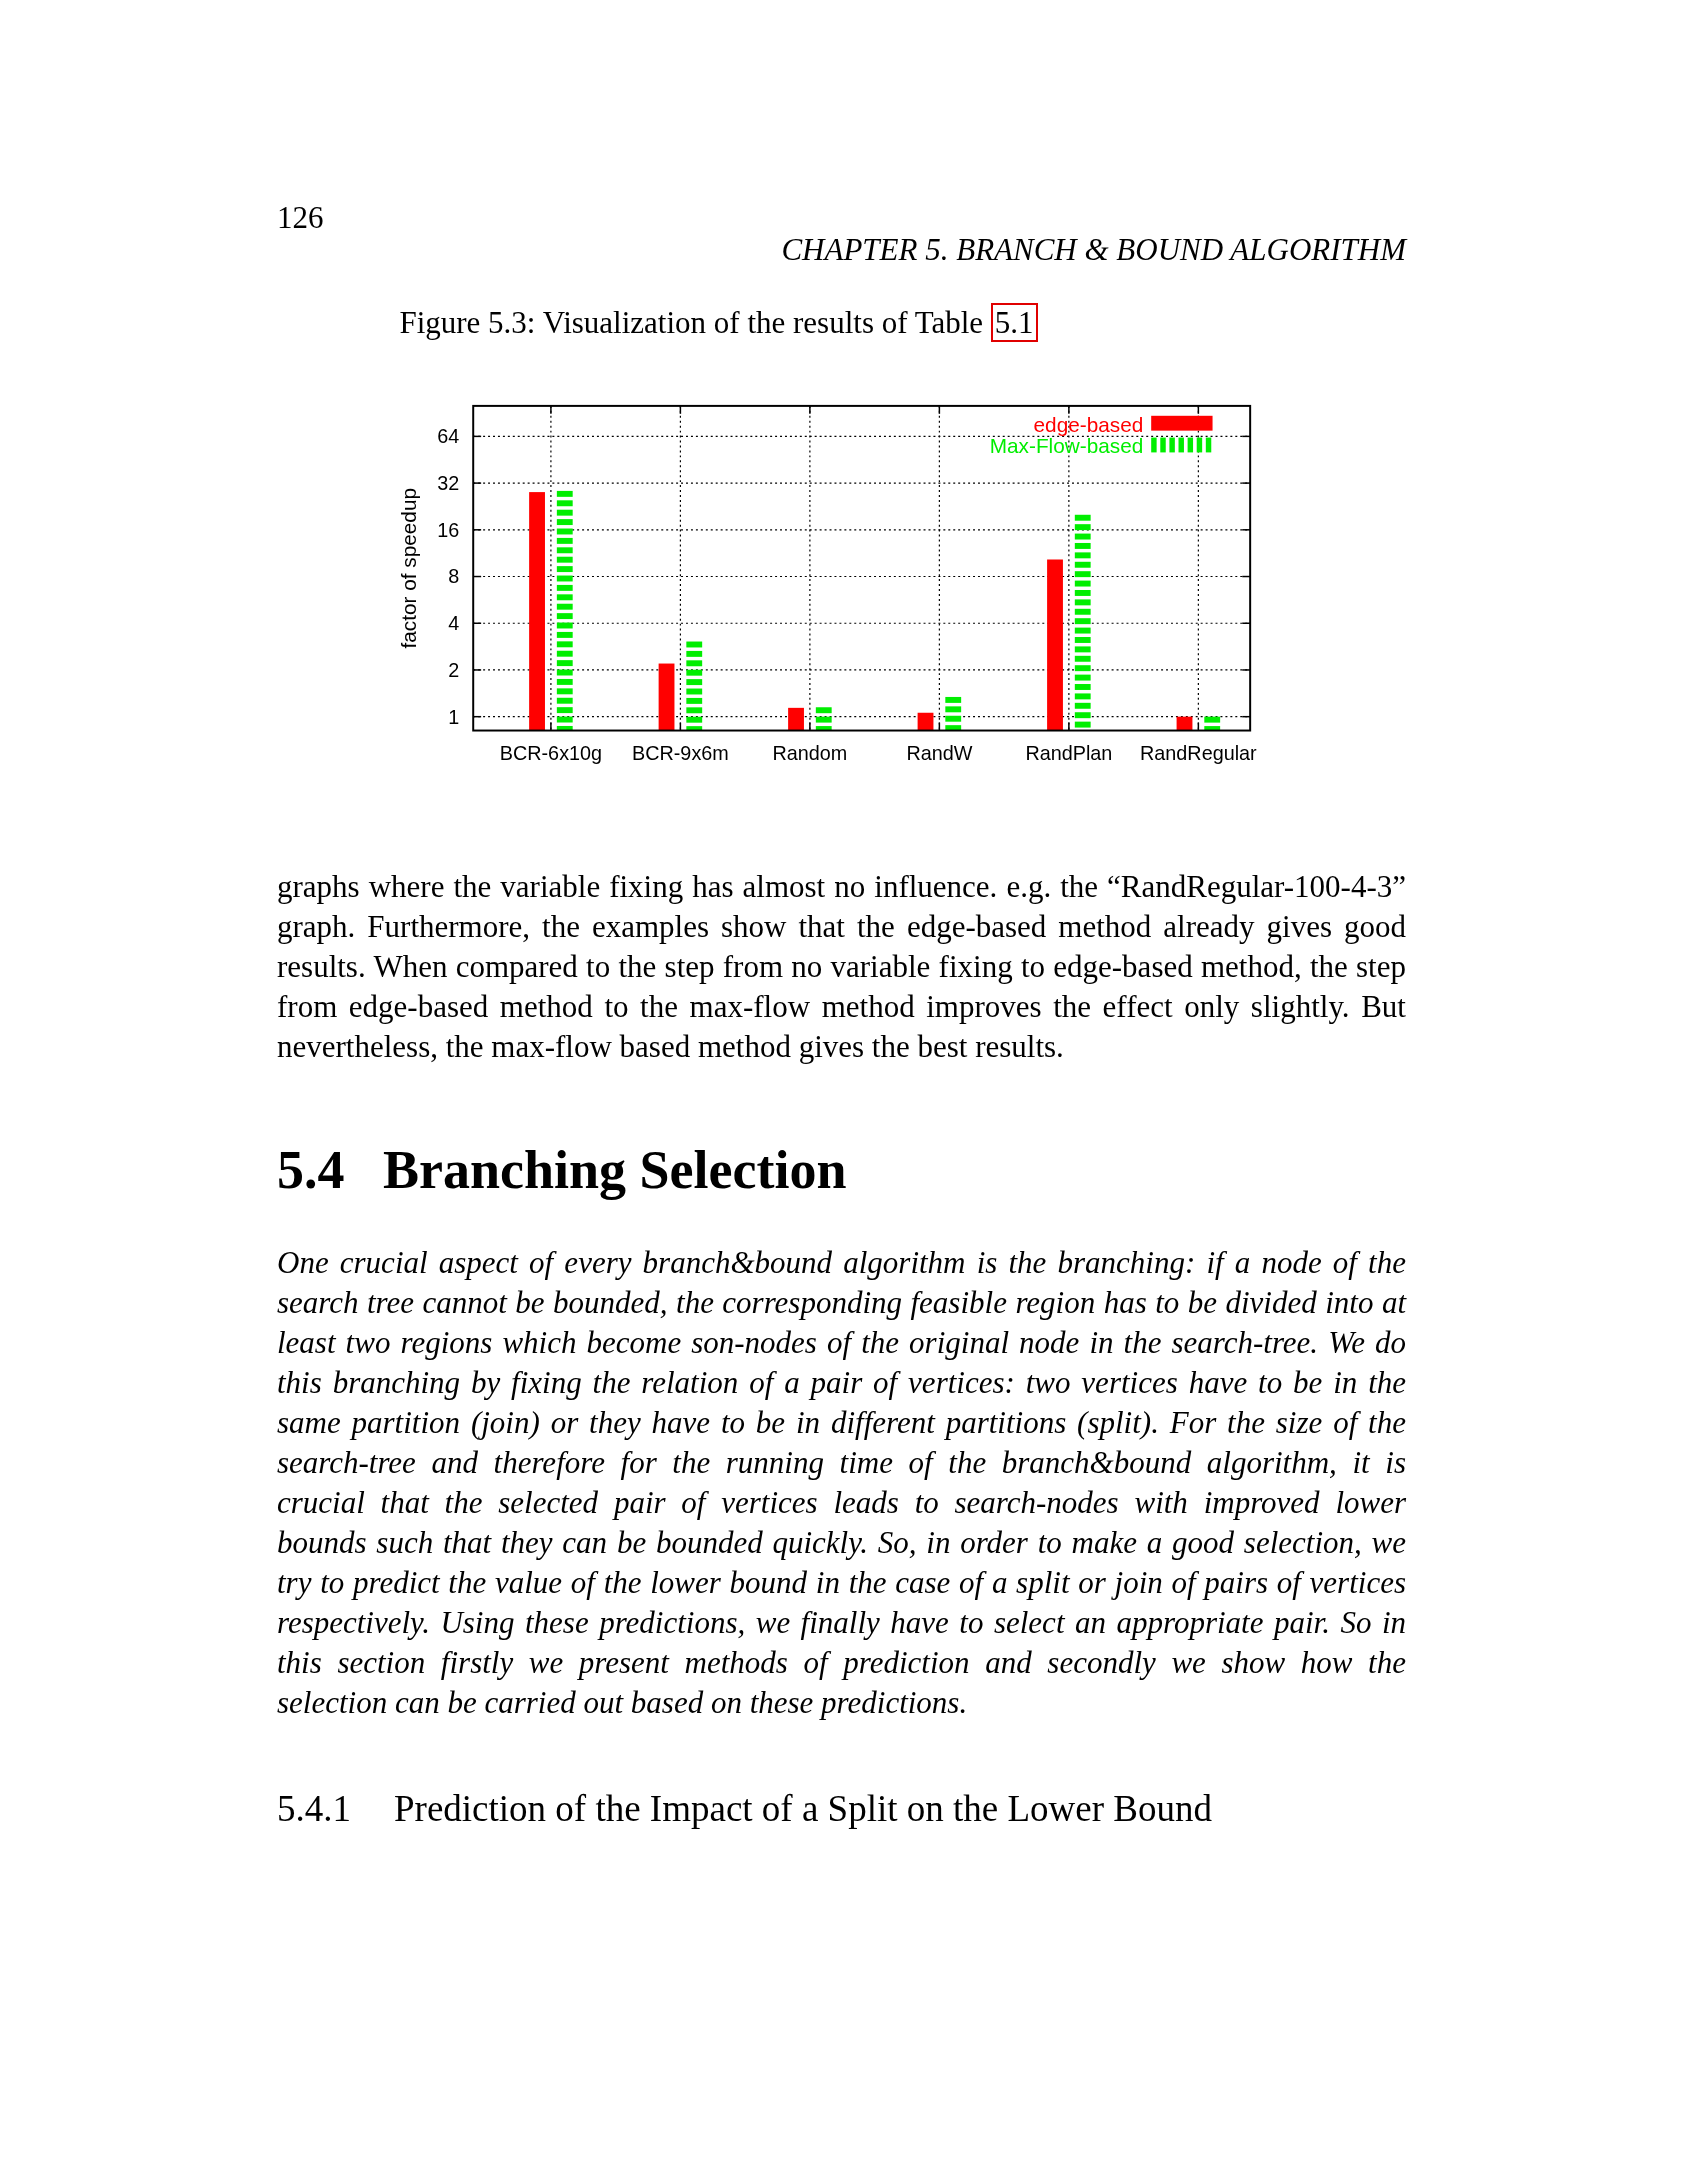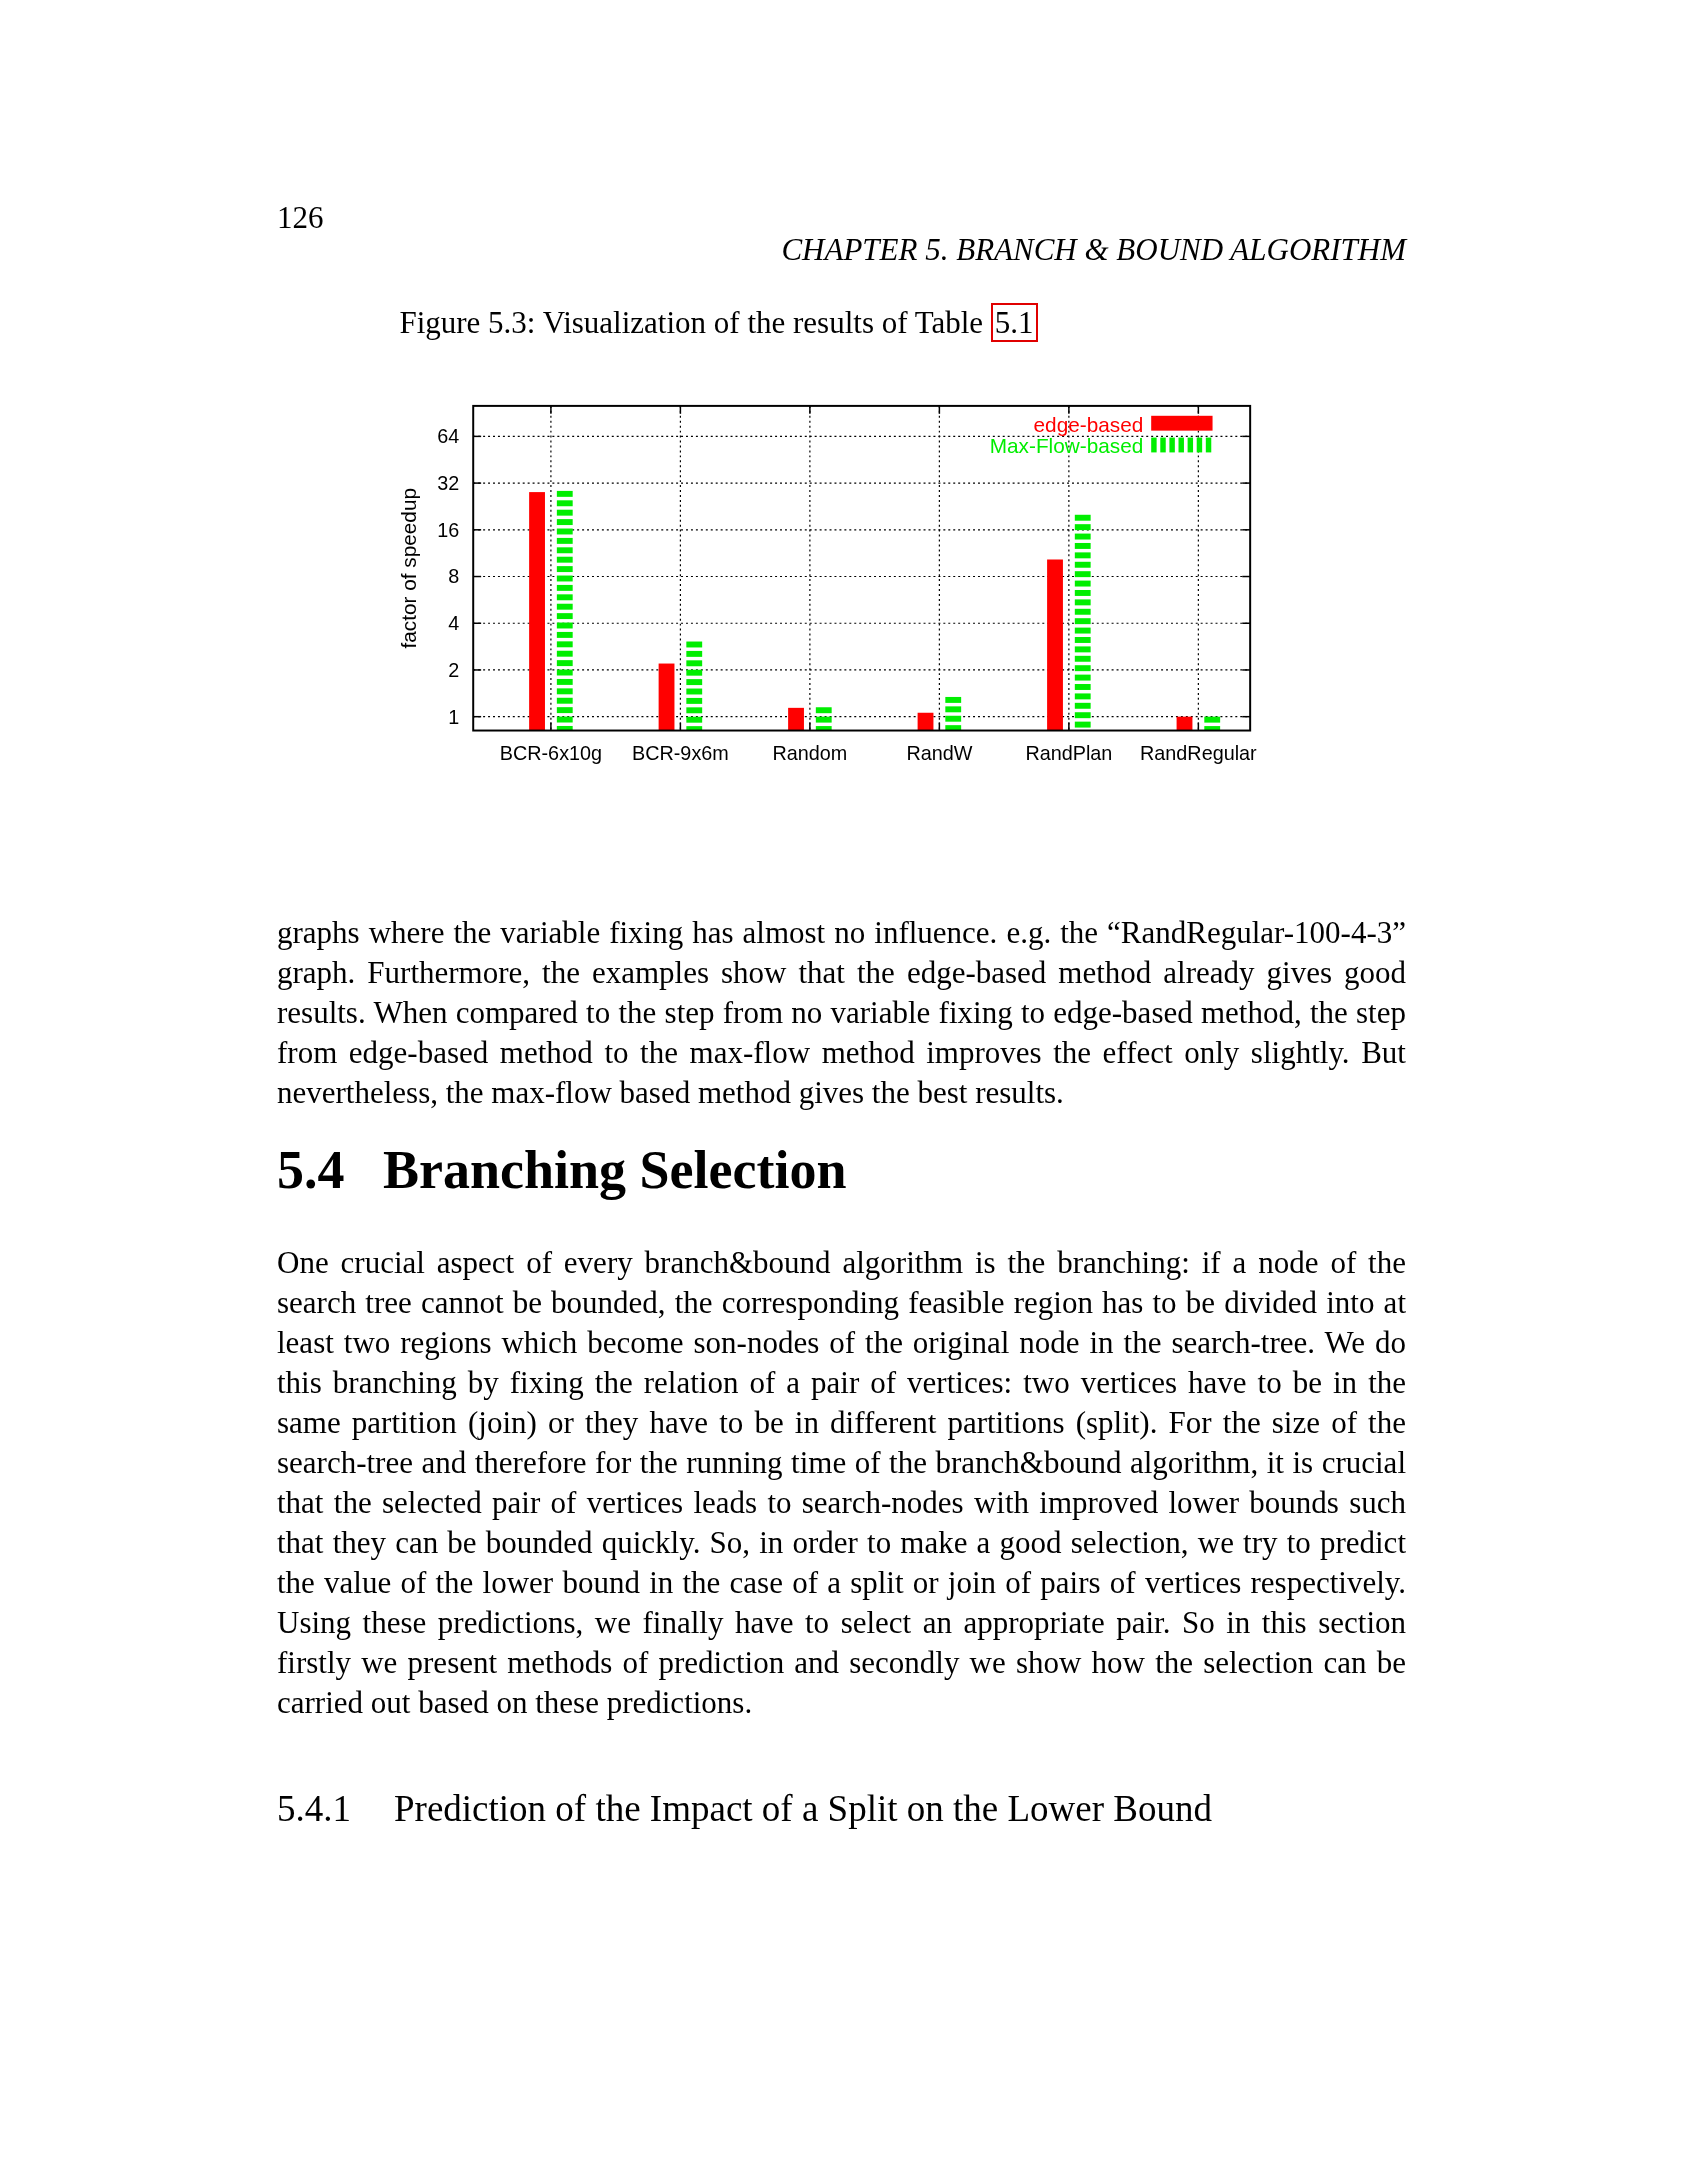--- a/index.html
+++ b/index.html
@@ -7,24 +7,24 @@
   .page { position: absolute; left: 0; top: 0; width: 1683px; height: 2178px; border-radius: 9px; }
   .header { position: absolute; top: 200px; left: 277px; width: 1129px; height: 40px; font-size: 31px; }
   .page-number { position: absolute; left: 0; top: 0; }
   .running-head { position: absolute; right: 0; top: 0; font-style: italic; margin-top: 32px; }
   .caption { position: absolute; top: 305px; left: 0; width: 1437px; text-align: center; font-size: 31px; }
   .caption .ref { border: 2px solid #e00000; padding: 0 2px; }
   .chart-wrap { position: absolute; left: 386px; top: 396px; width: 891px; height: 386px; }
   .chart-wrap svg { display: block; }
   .body-text { position: absolute; left: 277px; width: 1129px; font-size: 31px; line-height: 40px; text-align: justify; }
   .body-text p { margin: 0; }
-  .p1 { top: 867px; margin-top: 46px; }
+  .p1 { top: 867px; }
   .sec-title { position: absolute; left: 277px; top: 1139px; font-size: 54px; font-weight: bold; }
   .sec-title .num { display: inline-block; width: 106px; }
-  .p2 { top: 1243px; }
+  .p2 { top: 1243px; font-style: italic; }
   .subsec-title { position: absolute; left: 277px; top: 1787px; font-size: 37px; font-weight: normal; }
   .subsec-title .num { display: inline-block; width: 117px; }
   .p3 { top: 1871px; }
 </style>
 </head>
 <body>
 
 <div class="page">
 
   <div class="header">

